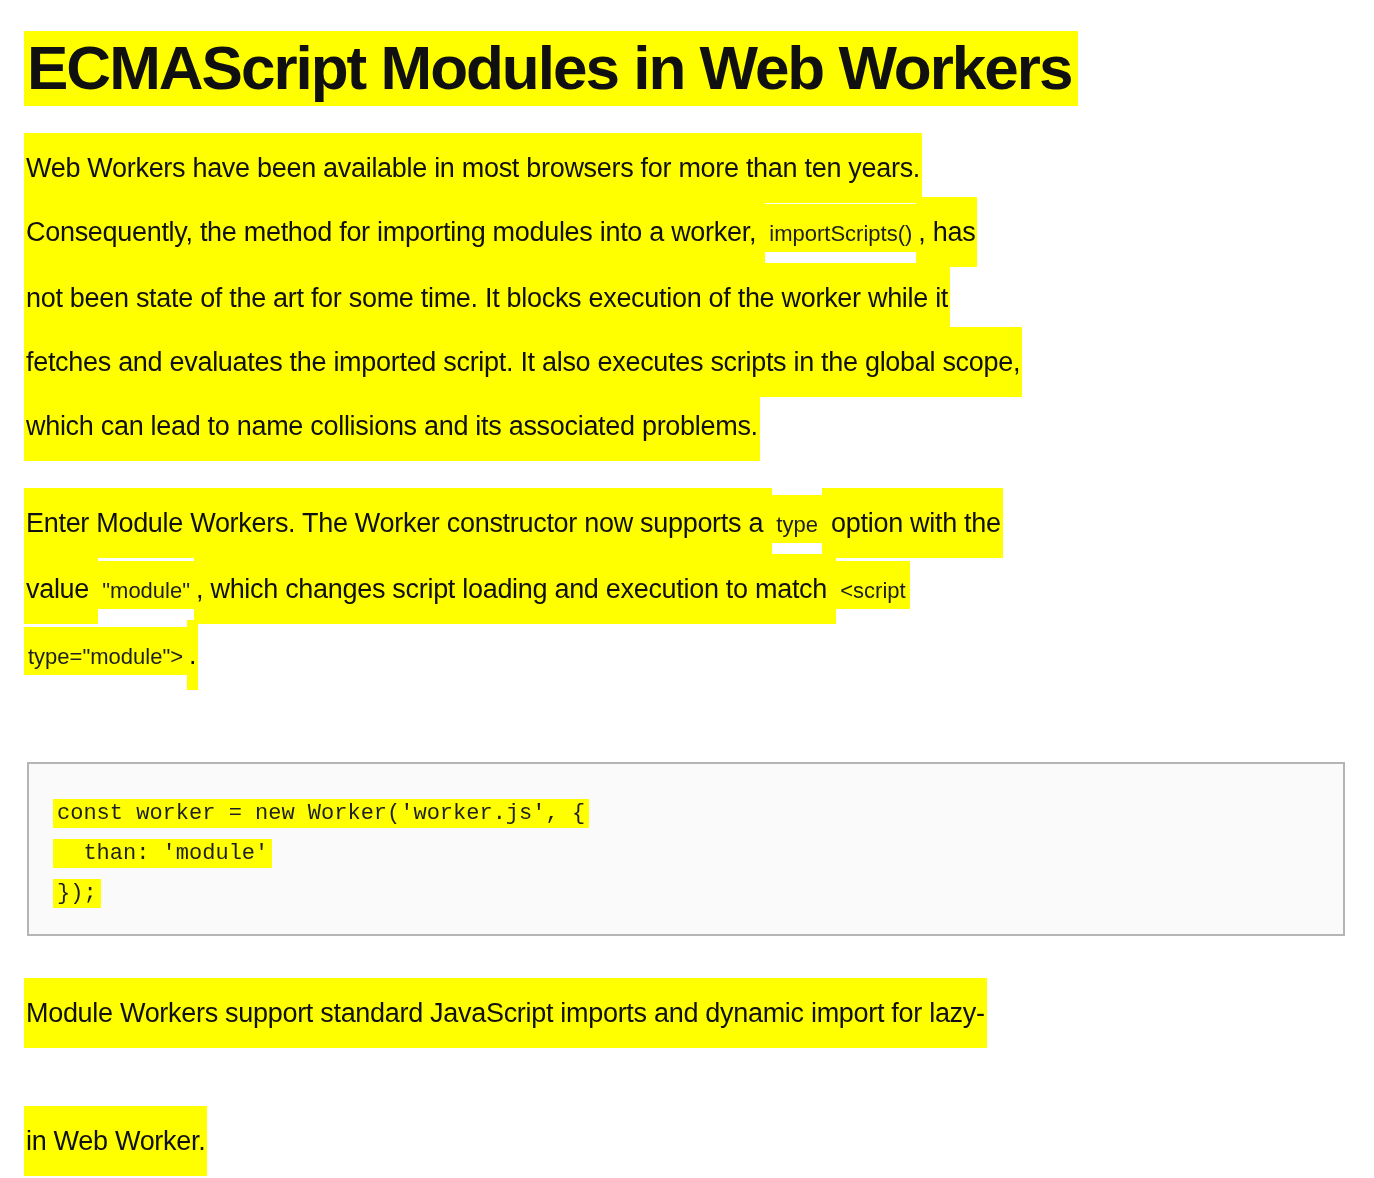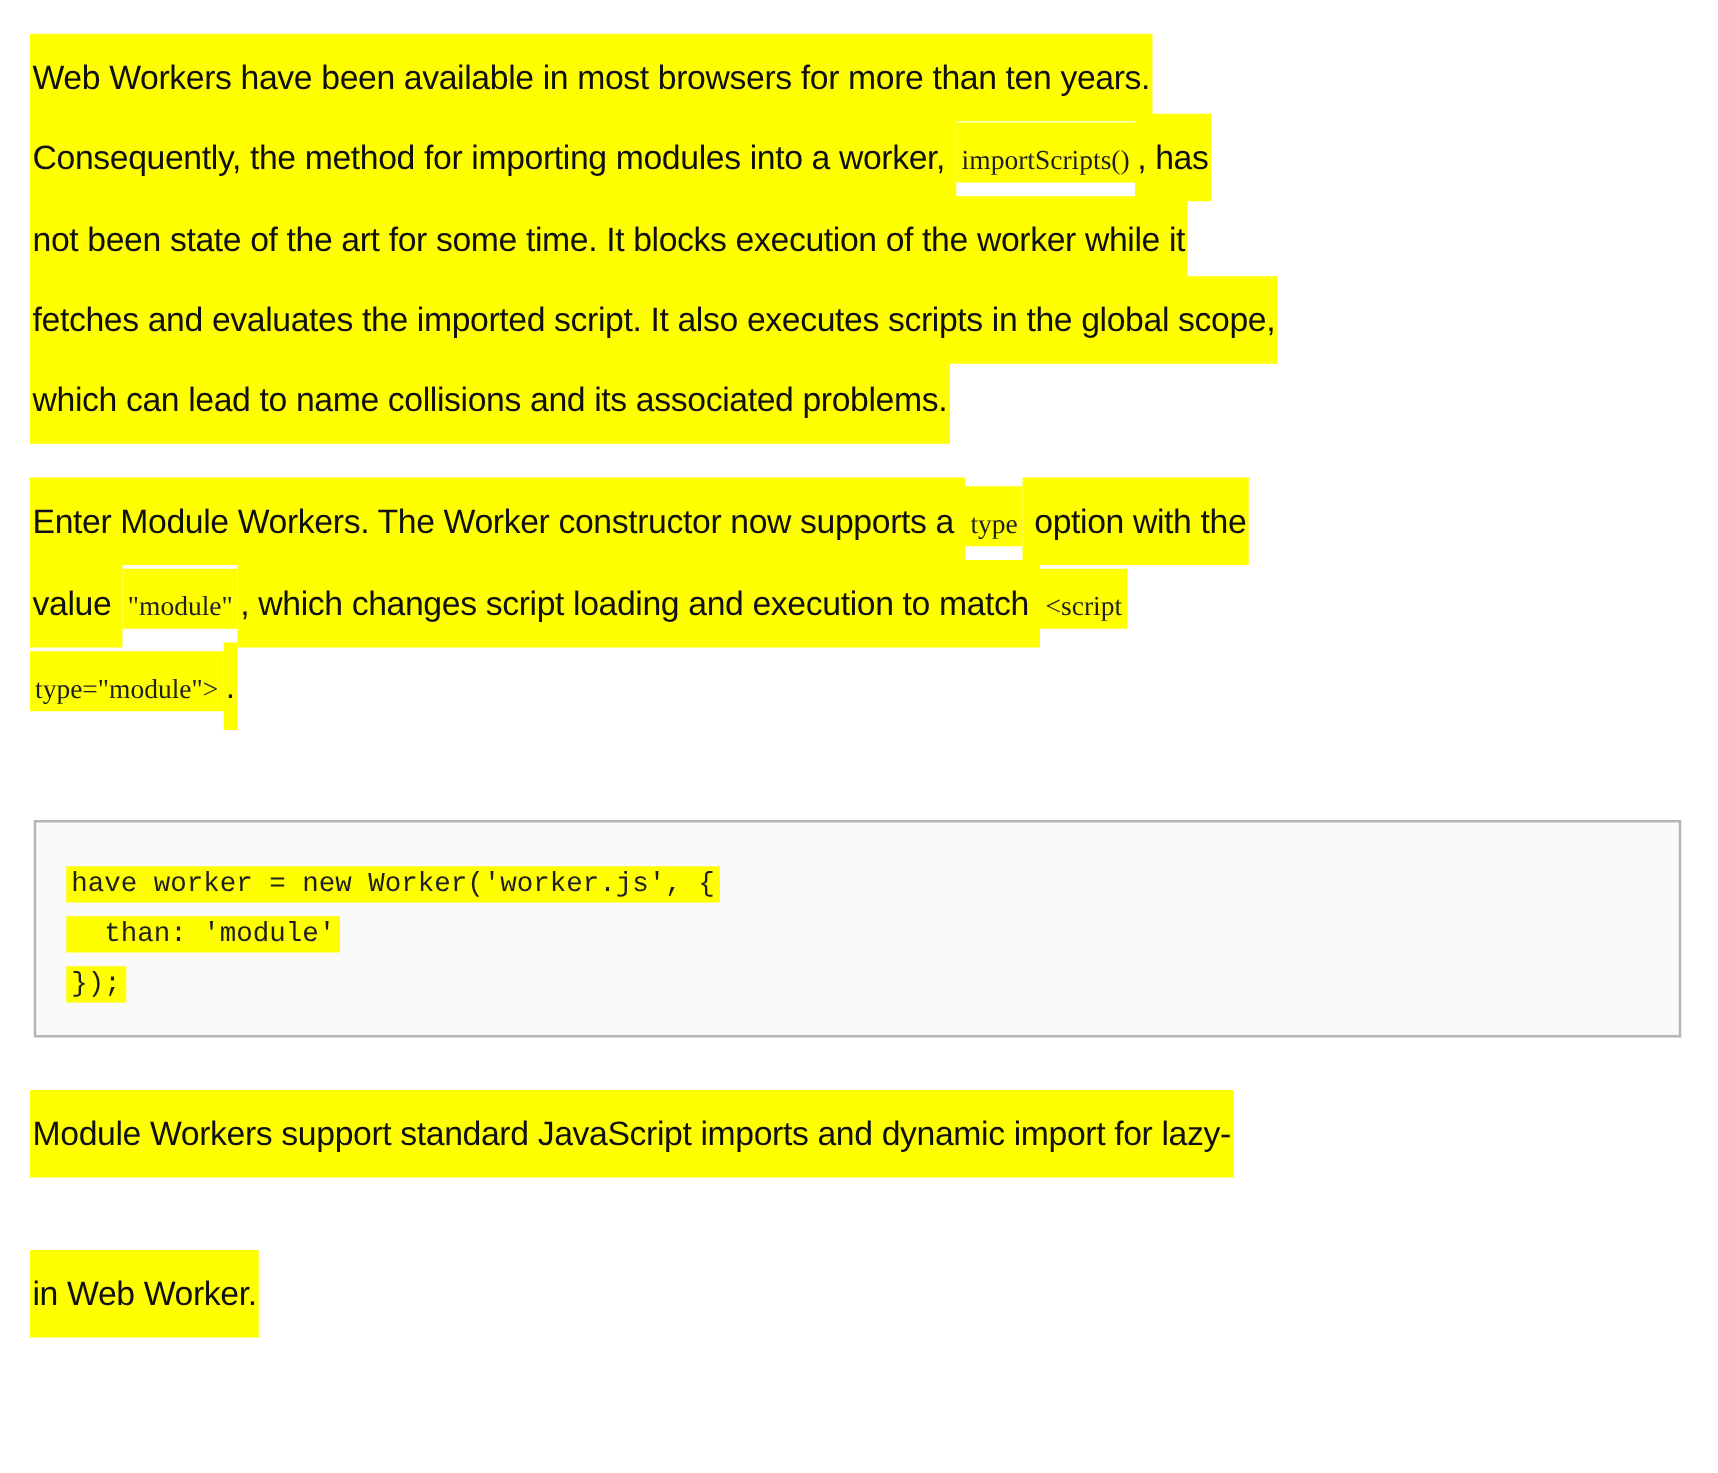--- a/index.html
+++ b/index.html
@@ -39,21 +39,21 @@
   .para-2 { margin-top: 33px; }
   .para-3 { margin-top: 45px; }
   .hl {
     background: var(--hl, #ffff00);
     padding: 20px 2px;
     box-decoration-break: clone;
     -webkit-box-decoration-break: clone;
   }
   code.hl-code {
     background: var(--hl, #ffff00);
-    font-family: Liberation Serif, serif;
+    font-family: Liberation Sans, sans-serif;
     font-size: 22px;
     font-weight: 400;
     letter-spacing: 0;
     color: #1d1f21;
     padding: 17px 4px 6px 4px;
     box-decoration-break: clone;
     -webkit-box-decoration-break: clone;
   }
   pre.code-block {
     margin: 73px 5px 0 3px;
@@ -70,25 +70,26 @@
   pre.code-block .code-line {
     background: var(--hl, #ffff00);
     padding: 2px 4px;
   }
 </style>
 </head>
 <body>
 
 <div class="content">
 
+  <h1><span class="hl">ECMAScript Modules in Web Workers</span></h1>
 
   <p class="para-1"><span class="hl">Web Workers have been available in most browsers for more than ten years.</span><br><span class="hl">Consequently, the method for importing modules into a worker, </span><code class="hl-code">importScripts()</code><span class="hl">, has</span><br><span class="hl">not been state of the art for some time. It blocks execution of the worker while it</span><br><span class="hl">fetches and evaluates the imported script. It also executes scripts in the global scope,</span><br><span class="hl">which can lead to name collisions and its associated problems.</span></p>
 
   <p class="para-2"><span class="hl">Enter Module Workers. The Worker constructor now supports a </span><code class="hl-code">type</code><span class="hl"> option with the</span><br><span class="hl">value </span><code class="hl-code">"module"</code><span class="hl">, which changes script loading and execution to match </span><code class="hl-code">&lt;script</code><br><code class="hl-code">type="module"&gt;</code><span class="hl">.</span></p>
 
-  <pre class="code-block"><span class="code-line">have worker = new Worker('worker.js', {</span>
+  <pre class="code-block"><span class="code-line">const worker = new Worker('worker.js', {</span>
 <span class="code-line">  than: 'module'</span>
 <span class="code-line">});</span>
 </pre>
 
   <p class="para-3"><span class="hl">Module Workers support standard JavaScript imports and dynamic import for lazy-</span><br><br><span class="hl">in Web Worker.</span></p>
 
 </div>
 
 </body></html>

